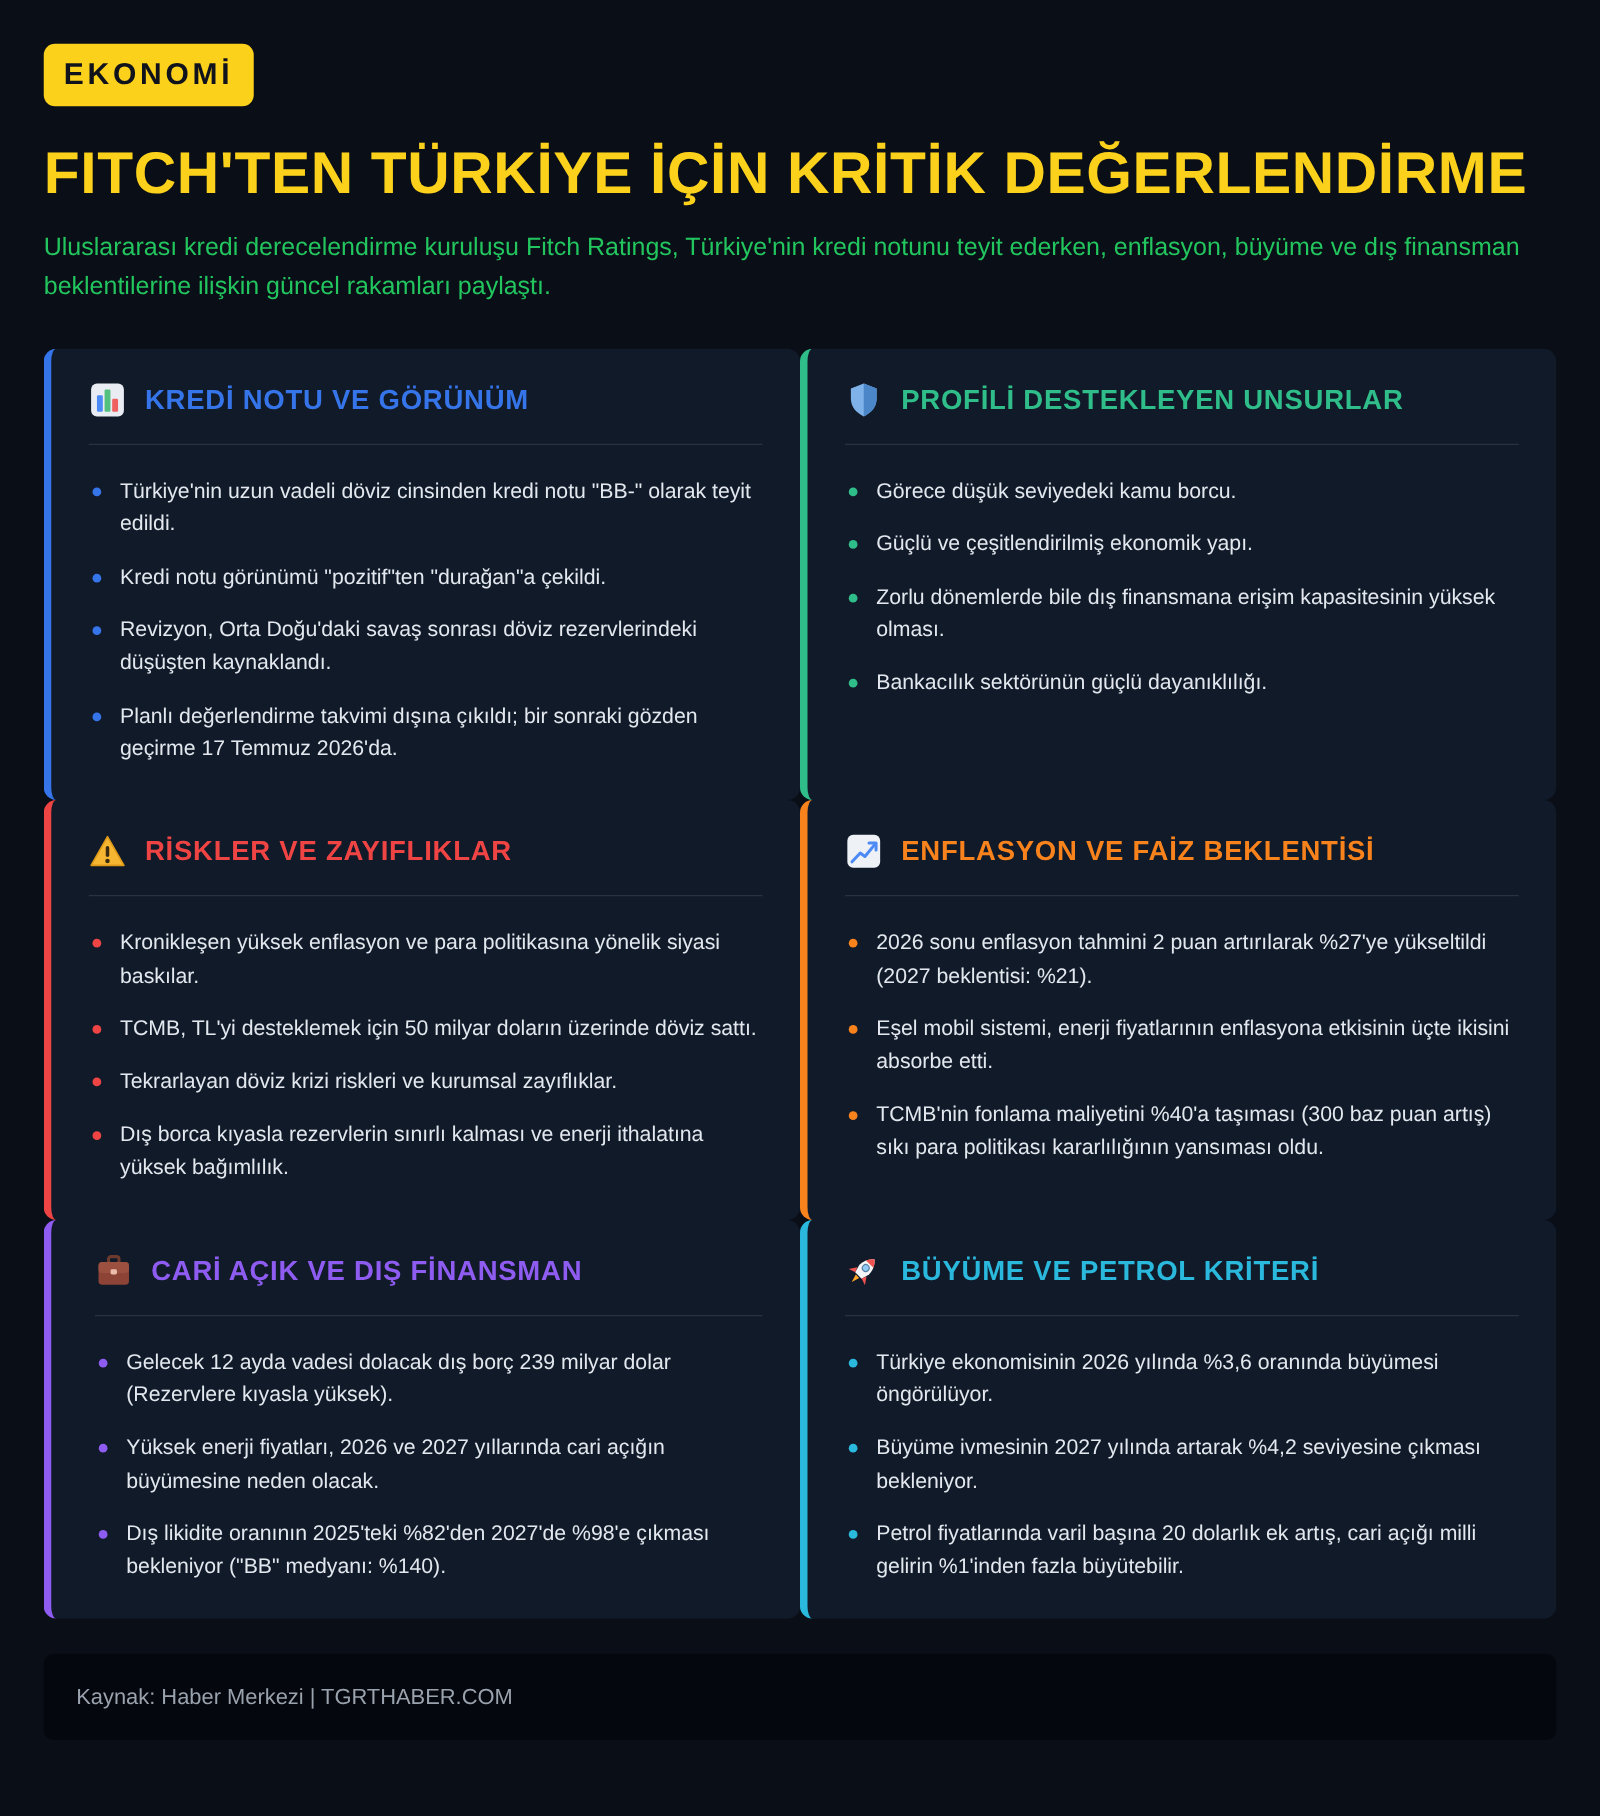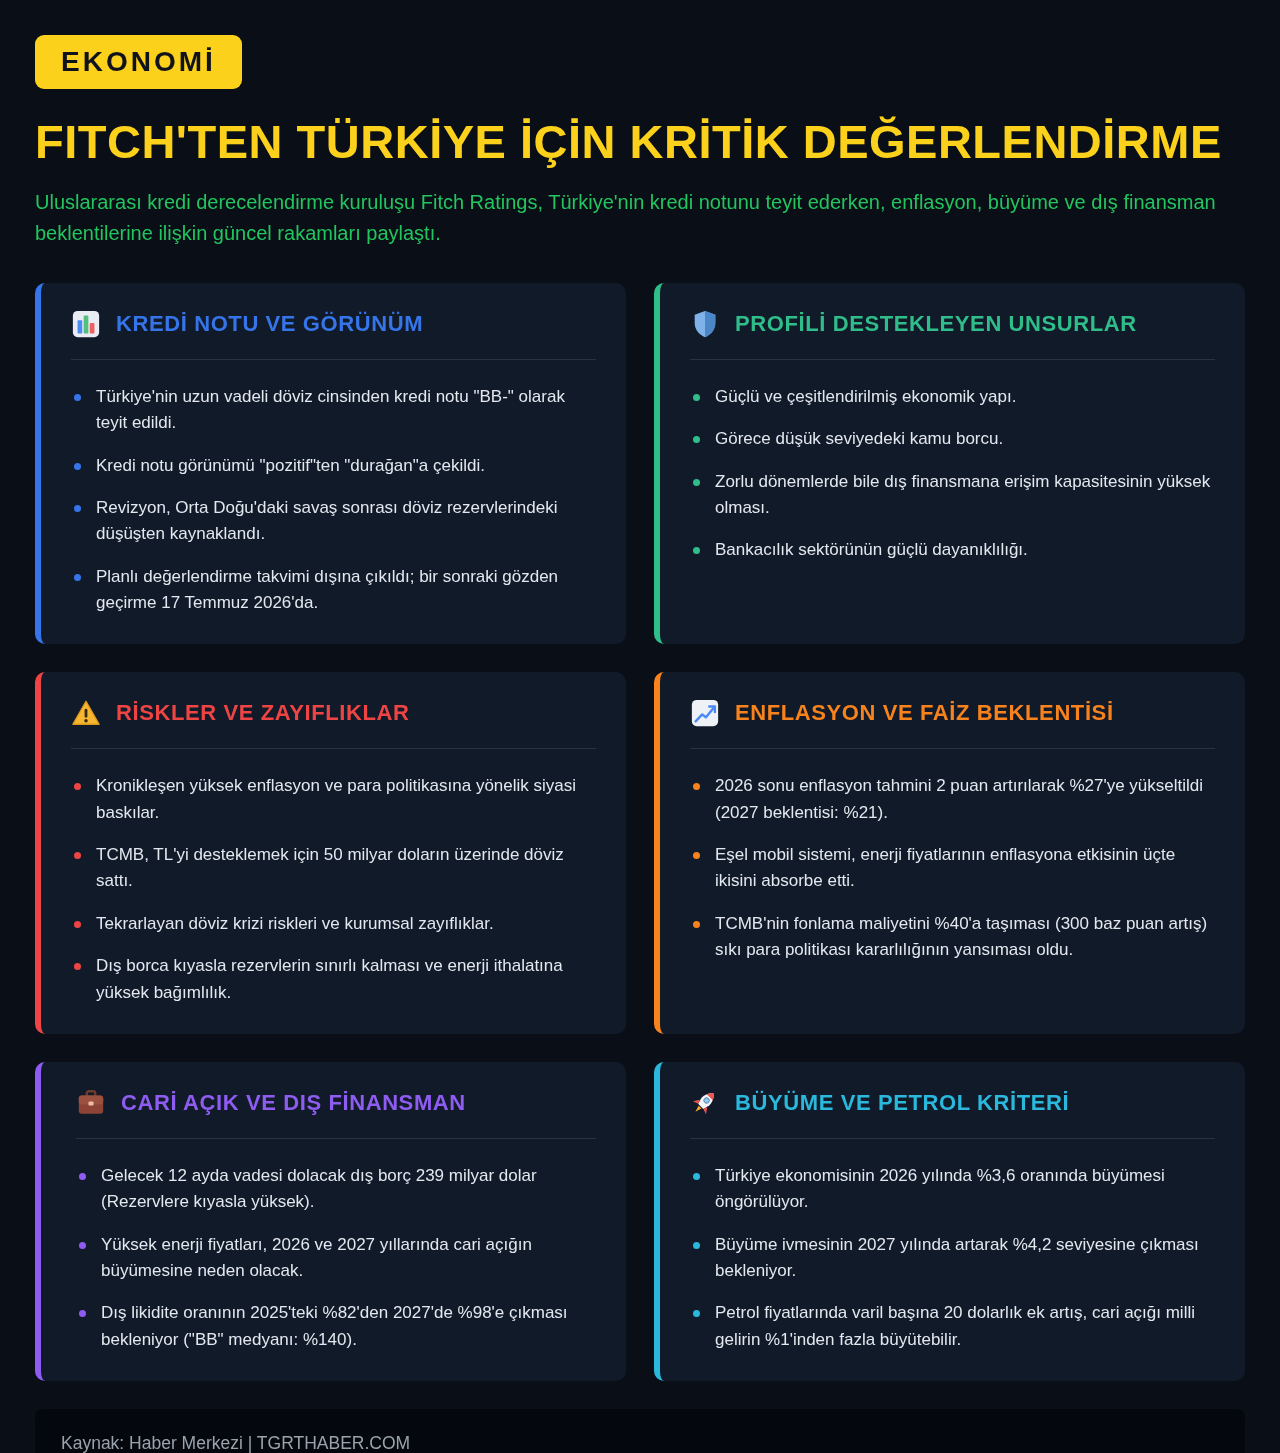--- a/index.html
+++ b/index.html
@@ -12,24 +12,24 @@
   }
   .page {
     width: 1280px;
     min-height: 1453px;
     padding: 35px;
   }
   .badge {
     display: inline-block;
     background: #fcd11b;
     color: #10131b;
-    font-size: 28px;
+    font-size: 24px;
     font-weight: 800;
     letter-spacing: 3px;
-    padding: 11px 26px;
+    padding: 11px 16px;
     border-radius: 9px;
     margin-bottom: 26px;
   }
   .main-title {
     color: #fcd11b;
     font-size: 47px;
     font-weight: 800;
     letter-spacing: 0.5px;
     line-height: 1.15;
     margin-bottom: 18px;
@@ -37,21 +37,20 @@
   .subtitle {
     color: #22c55e;
     font-size: 20px;
     line-height: 1.55;
     max-width: 1215px;
     margin-bottom: 34px;
   }
   .grid {
     display: grid;
     grid-template-columns: 1fr 1fr;
-    gap: 28px;
   }
   .card {
     background: #111a29;
     border-radius: 10px;
     border-left: 6px solid #3575e9;
     padding: 26px 30px 28px 30px;
   }
   .card-head {
     display: flex;
     align-items: center;
@@ -156,25 +155,25 @@
               <path d="M16 2l11 4.2v8.6c0 7.4-4.8 12.3-11 15.2C9.8 27.1 5 22.2 5 14.8V6.2z" fill="#7fb2e8"></path>
               <path d="M16 2l11 4.2v8.6c0 7.4-4.8 12.3-11 15.2z" fill="#4a86c8"></path>
             </svg>
           </span>
       <span class="card-title" style="color: rgb(47, 190, 138);">PROFİLİ DESTEKLEYEN UNSURLAR</span>
     </div>
     <hr class="card-divider">
     <ul class="card-list">
           <li>
             <span class="dot" style="background: rgb(47, 190, 138);"></span>
+            <span class="item-text">Görece düşük seviyedeki kamu borcu.</span>
+          </li>
+          <li>
+            <span class="dot" style="background: rgb(47, 190, 138);"></span>
             <span class="item-text">Güçlü ve çeşitlendirilmiş ekonomik yapı.</span>
-          </li>
-          <li>
-            <span class="dot" style="background: rgb(47, 190, 138);"></span>
-            <span class="item-text">Görece düşük seviyedeki kamu borcu.</span>
           </li>
           <li>
             <span class="dot" style="background: rgb(47, 190, 138);"></span>
             <span class="item-text">Zorlu dönemlerde bile dış finansmana erişim kapasitesinin yüksek olması.</span>
           </li>
           <li>
             <span class="dot" style="background: rgb(47, 190, 138);"></span>
             <span class="item-text">Bankacılık sektörünün güçlü dayanıklılığı.</span>
           </li>
         </ul>

